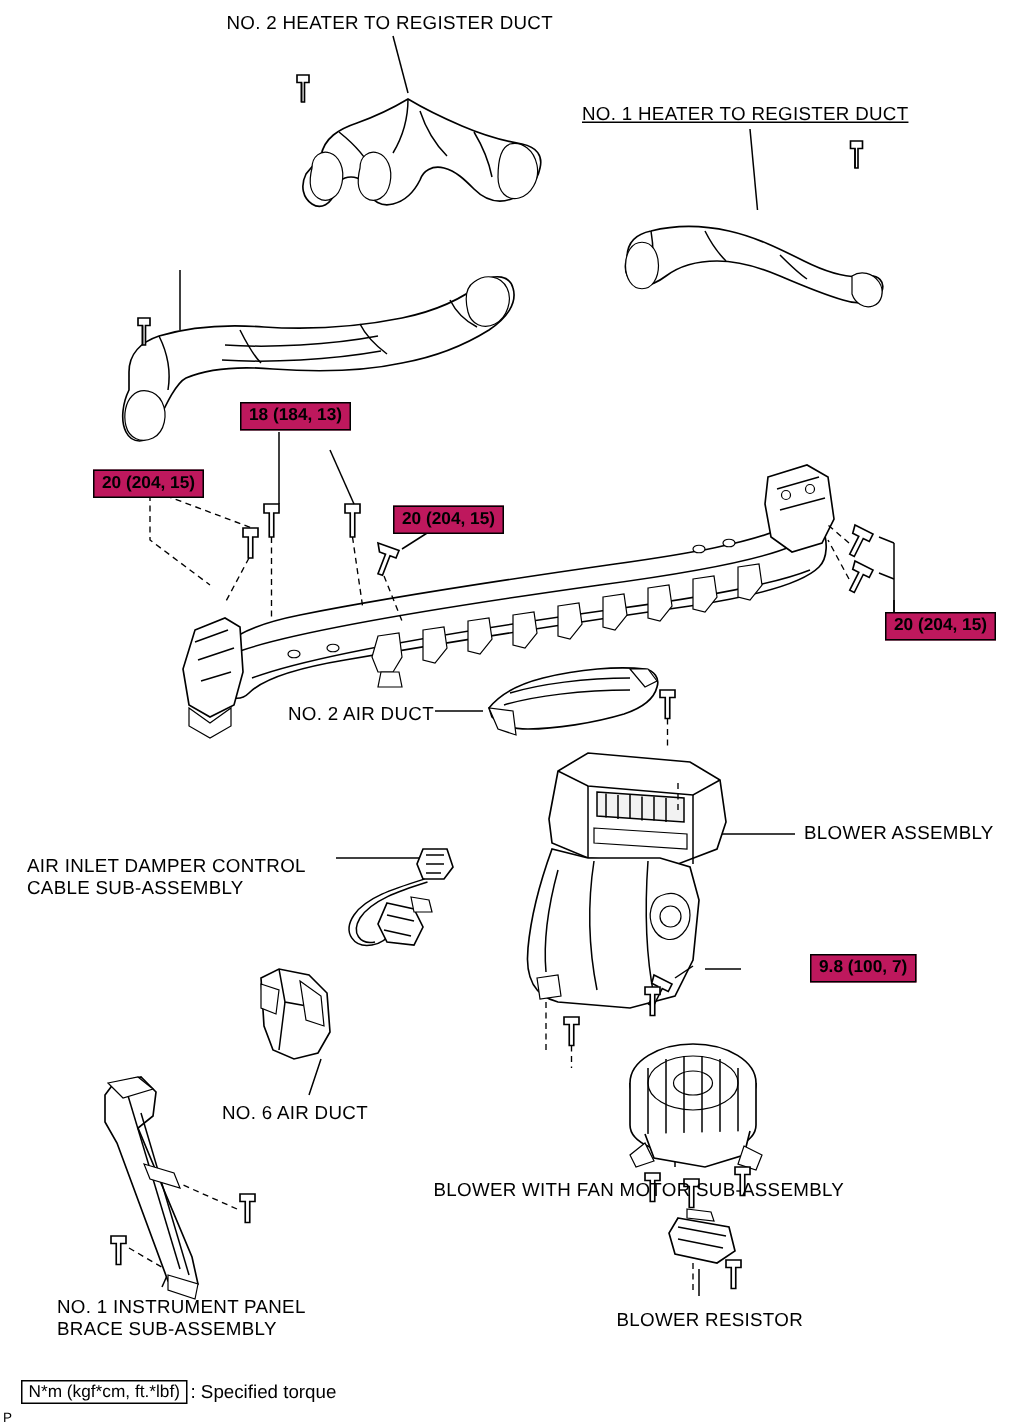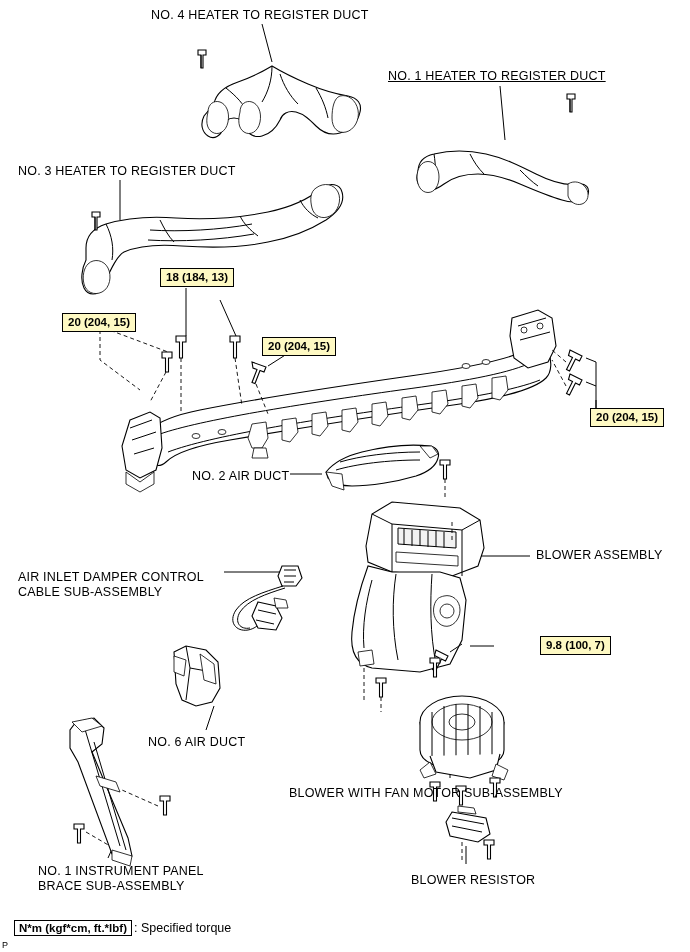--- a/index.html
+++ b/index.html
@@ -29,34 +29,34 @@
     white-space: pre;
     color: #000;
   }
   .torque-box {
     position: absolute;
     font-size: 11.5px;
     line-height: 13px;
     font-weight: bold;
     border: 1.2px solid #000;
     padding: 2px 5px 2px 5px;
-    background: #fef9c3;
+    background: #be185d;
     white-space: nowrap;
   }
   .legend {
     position: absolute;
     font-size: 12.5px;
     white-space: nowrap;
   }
   .legend .legend-box {
     display: inline-block;
     border: 1.2px solid #000;
     padding: 1px 4px;
     font-size: 11.5px;
-    font-weight: bold;
+    font-weight: normal;
     vertical-align: middle;
   }
   .legend .legend-text {
     display: inline-block;
     vertical-align: middle;
     padding-left: 2px;
   }
   .footer-code {
     position: absolute;
     font-size: 9px;
@@ -374,23 +374,22 @@
 
     <g>
       <path class="ln" d="M186,288 L186,300"></path>
       <path class="ln" d="M100,330 L100,322"></path>
       <path class="ln" d="M292,352 L292,355"></path>
       <path class="ln" d="M596,408 L596,400"></path>
       <path class="ln" d="M494,646 L486,646"></path>
     </g>
   </svg>
 
-  <div class="label" style="left:151px; top:8px;">NO. 4 HEATER TO REGISTER DUCT</div>
+  <div class="label" style="left:151px; top:8px;">NO. 2 HEATER TO REGISTER DUCT</div>
   <div class="label" style="left:388px; top:69px;text-decoration:underline;">NO. 1 HEATER TO REGISTER DUCT</div>
-  <div class="label" style="left:18px; top:164px;">NO. 3 HEATER TO REGISTER DUCT</div>
   <div class="label" style="left:192px; top:469px;">NO. 2 AIR DUCT</div>
   <div class="label" style="left:536px; top:548px;">BLOWER ASSEMBLY</div>
   <div class="label" style="left:18px; top:570px;">AIR INLET DAMPER CONTROL
 CABLE SUB-ASSEMBLY</div>
   <div class="label" style="left:148px; top:735px;">NO. 6 AIR DUCT</div>
   <div class="label" style="left:289px; top:786px;text-align:right;">BLOWER WITH FAN MOTOR SUB-ASSEMBLY</div>
   <div class="label" style="left:38px; top:864px;">NO. 1 INSTRUMENT PANEL
 BRACE SUB-ASSEMBLY</div>
   <div class="label" style="left:411px; top:873px;">BLOWER RESISTOR</div>
 

